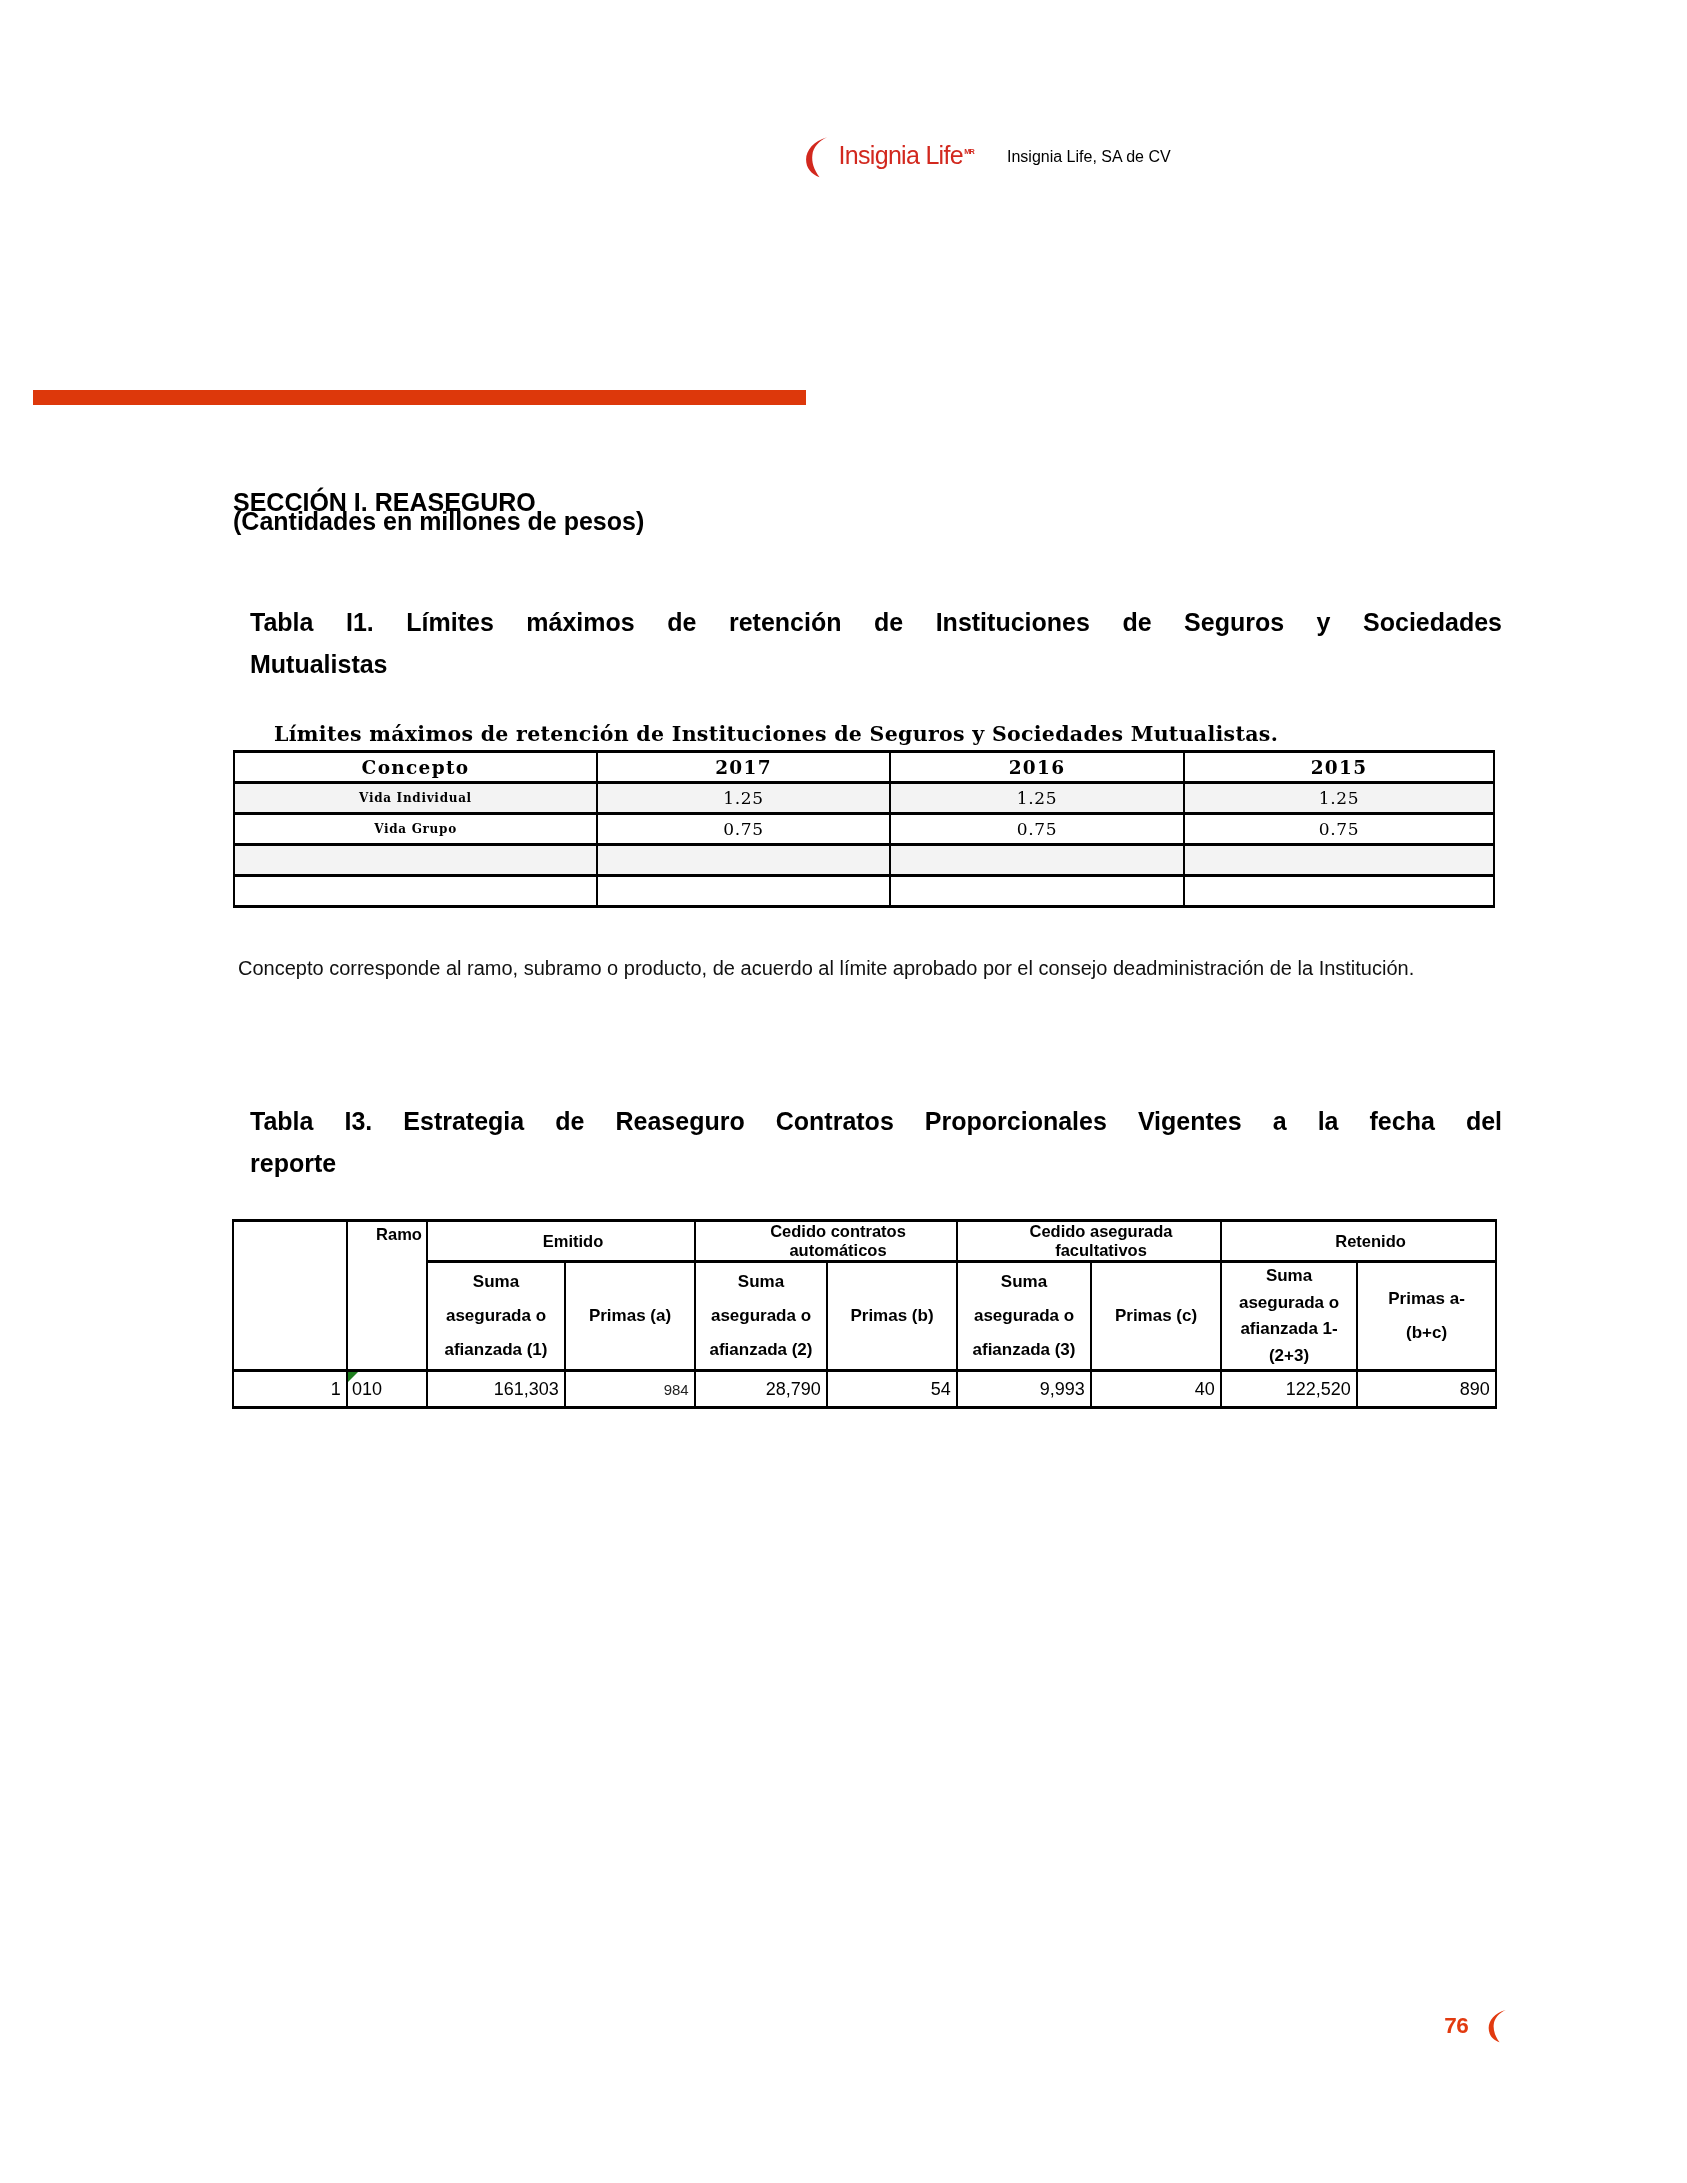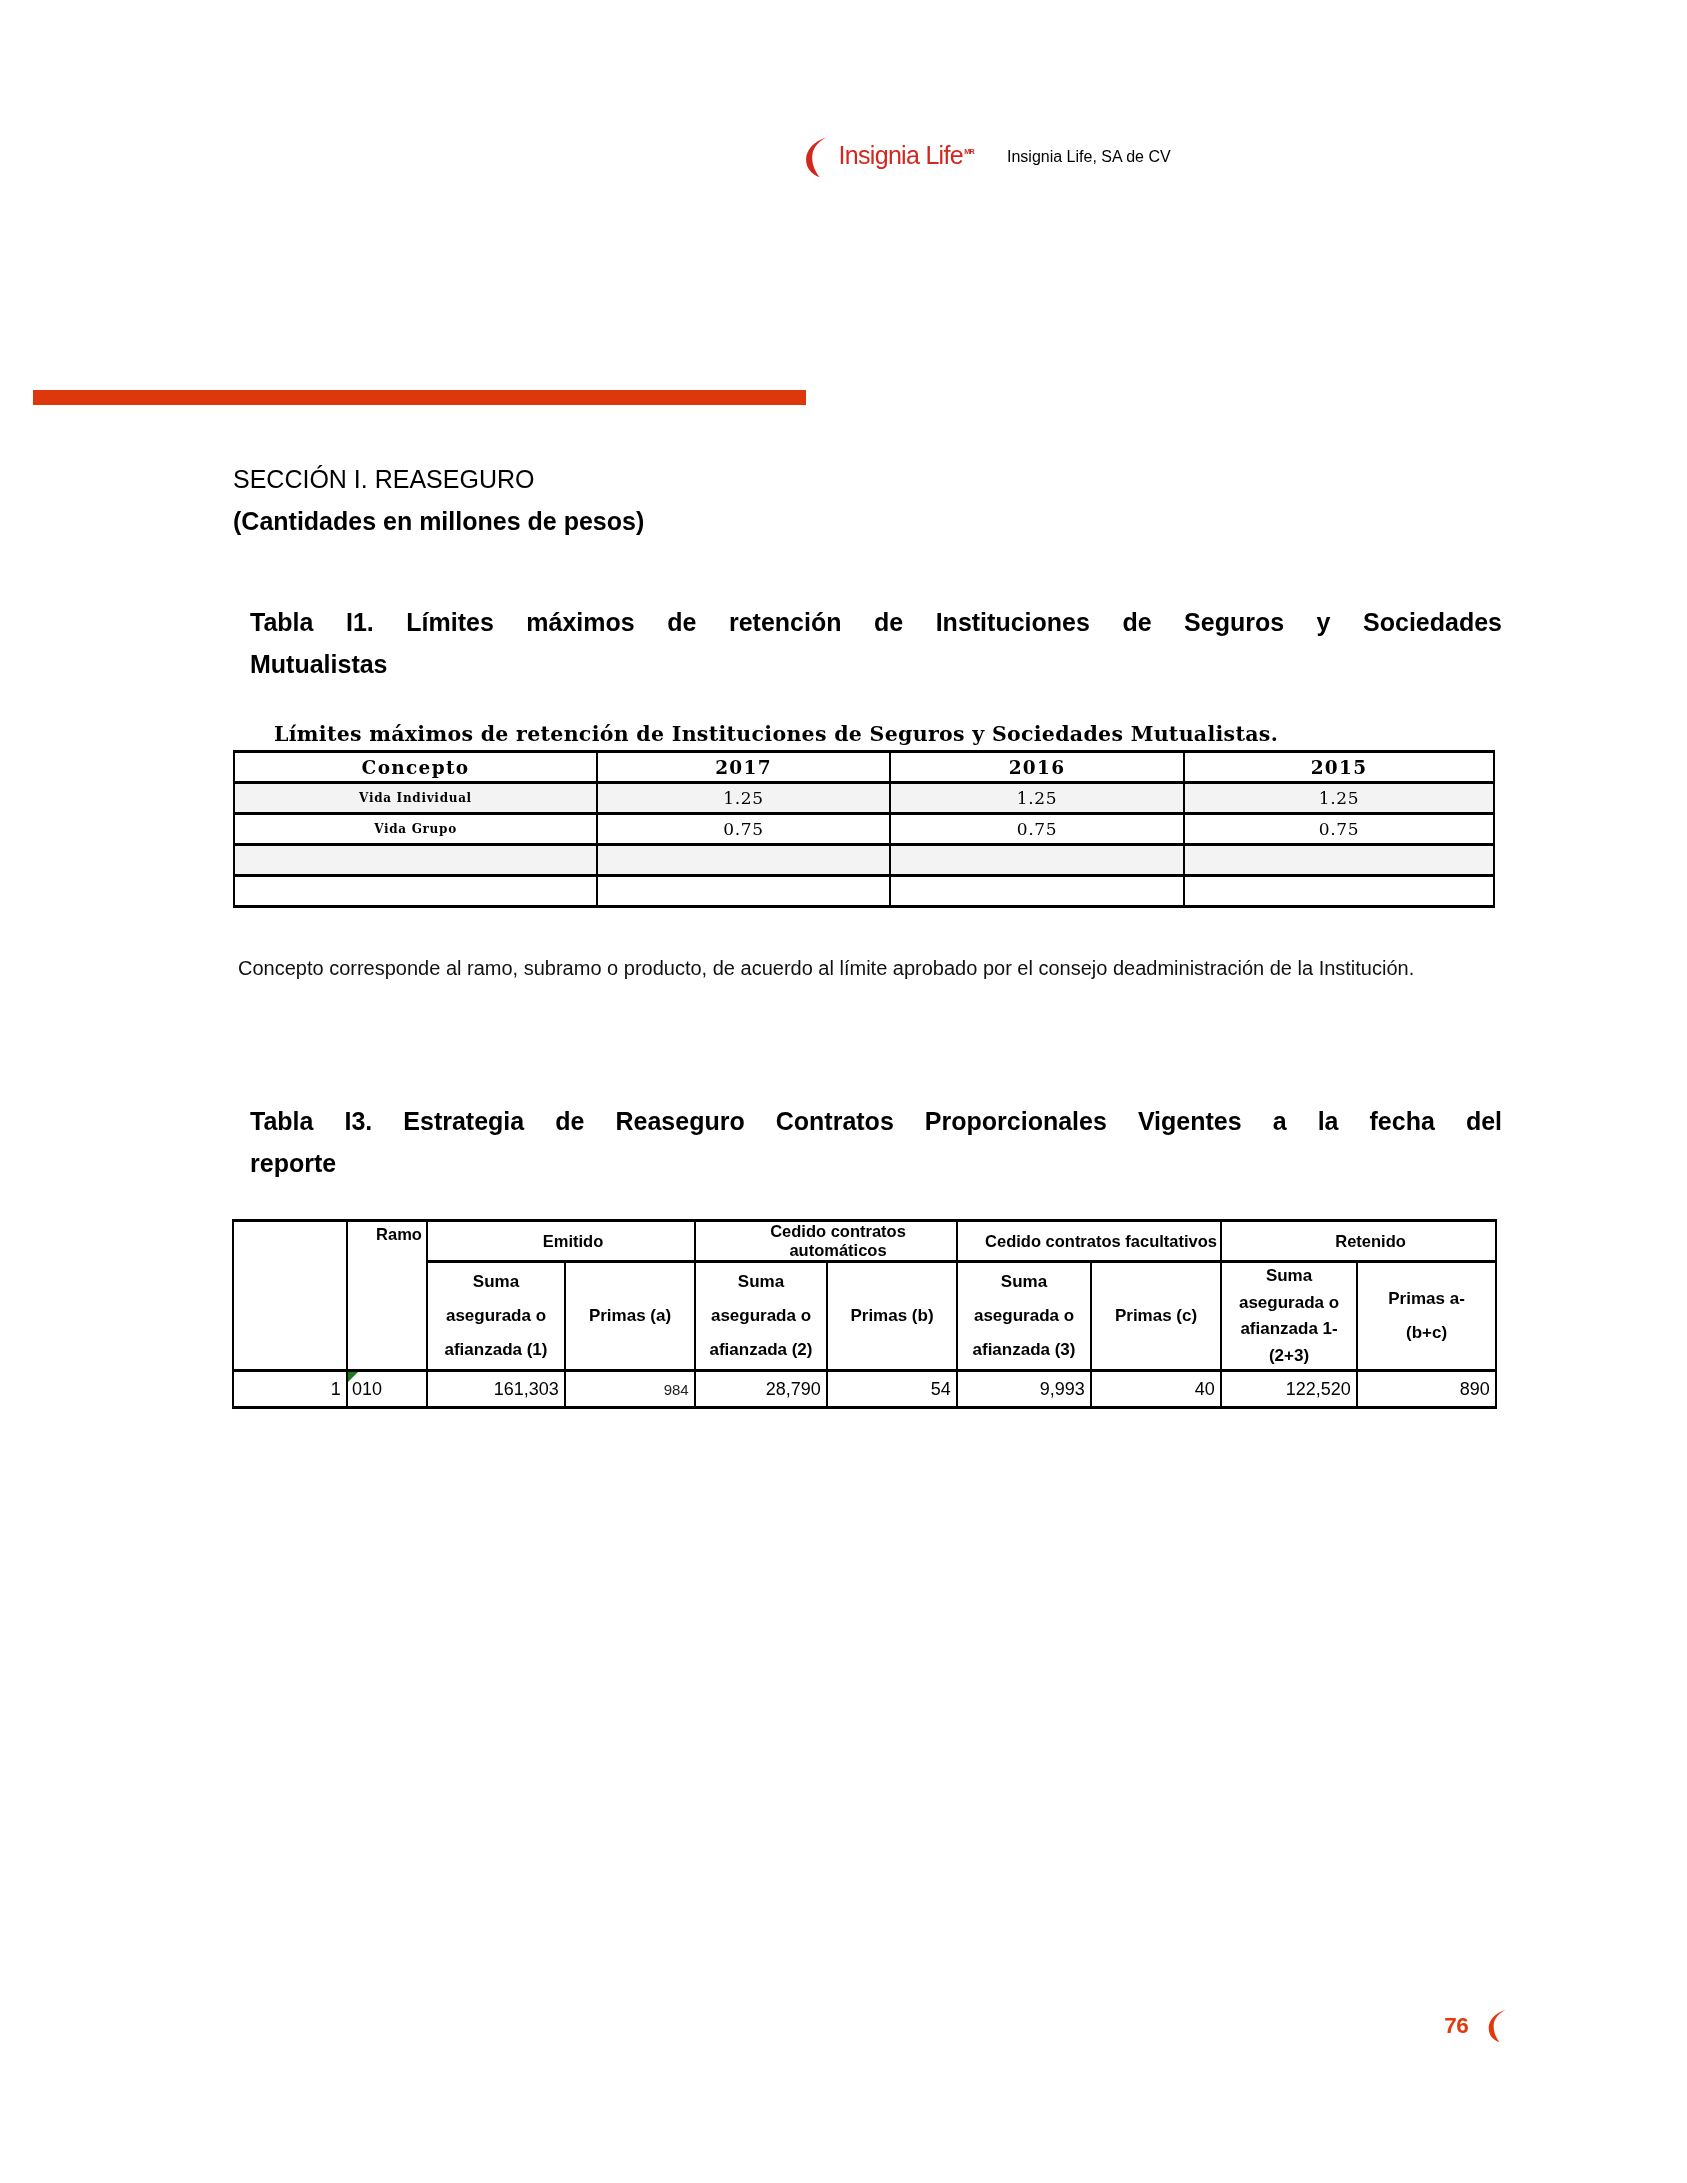--- a/index.html
+++ b/index.html
@@ -33,22 +33,22 @@
   }
 
   
   .red-bar{
     position:absolute;left:33px;top:390px;
     width:773px;height:15px;background:#dd380b;
   }
 
   
   .sec-title{
-    position:absolute;left:233px;top:465px;
-    font-size:25px;font-weight:normal;letter-spacing:0;white-space:nowrap;
+    position:absolute;left:233px;top:488px;
+    font-size:25px;font-weight:bold;letter-spacing:0;white-space:nowrap;
   }
   .sec-subtitle{
     position:absolute;left:233px;top:507px;
     font-size:25px;font-weight:bold;white-space:nowrap;
   }
   .tbl-heading{
     position:absolute;left:250px;width:1252px;
     font-size:25px;font-weight:bold;line-height:42px;
   }
   .tbl-heading .just{text-align:justify;text-align-last:justify;}
@@ -208,21 +208,21 @@
         <col style="width:130px">
       <col style="width:136px">
         <col style="width:139px">
     </colgroup>
     <tbody>
       <tr class="g">
         <th class="corner" rowspan="2"></th>
         <th class="ramo" rowspan="2">Ramo</th>
         <th colspan="2">Emitido</th>
         <th colspan="2">Cedido contratos automáticos</th>
-        <th colspan="2">Cedido contratos facultativos</th>
+        <th colspan="2">Cedido asegurada facultativos</th>
         <th colspan="2">Retenido</th>
       </tr>
       <tr class="s">
         <th>Suma
 asegurada o
 afianzada (1)</th>
         <th>Primas  (a)</th>
         <th>Suma
 asegurada o
 afianzada (2)</th>

